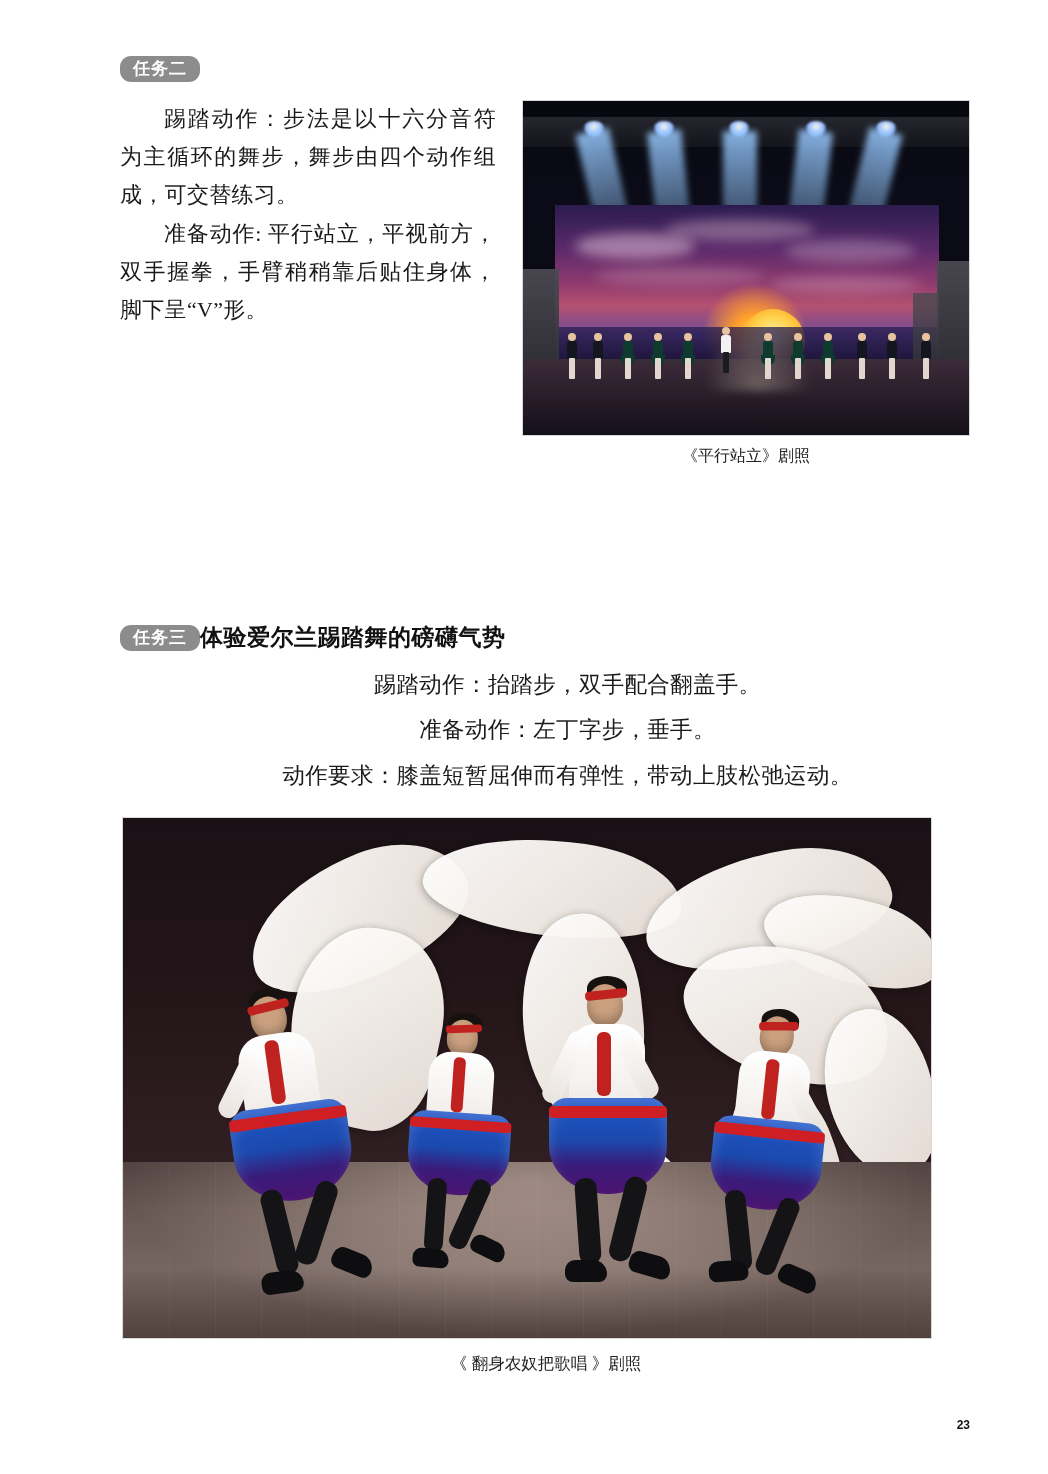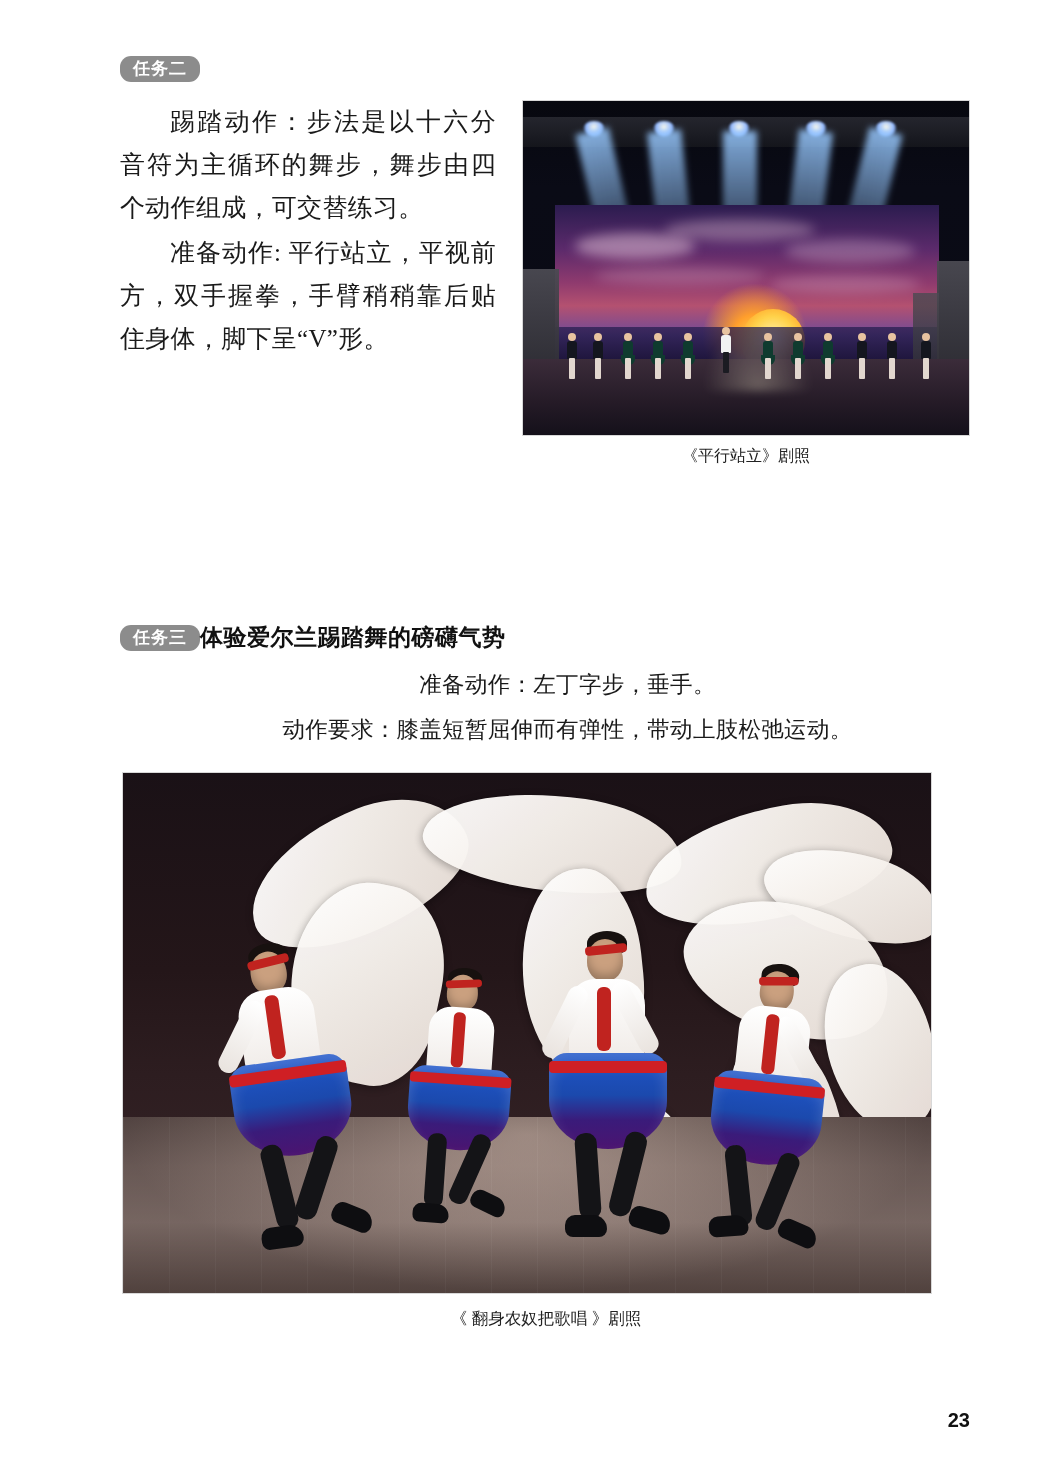--- a/index.html
+++ b/index.html
@@ -73,21 +73,21 @@
     font-size: 16px;
     color: #222;
     margin-top: 10px;
     text-align: center;
   }
   .body-col {
     width: 395px;
   }
   p.para {
     margin: 0 0 2px 0;
-    font-size: 25px;
+    font-size: 22px;
     line-height: 1.72;
     text-indent: 2em;
     letter-spacing: 0.3px;
     text-align: justify;
   }
 
   
   .section-three { clear: both; padding-top: 52px; text-align: center; }
   .section-three .task-heading { margin-bottom: 12px; }
   p.para-wide {
@@ -115,21 +115,21 @@
     color: #222;
     margin-top: 14px;
     margin-left: 2px;
   }
 
   .page-number {
     position: absolute;
     right: 78px;
     bottom: 42px;
     font-family: "Liberation Sans", "DejaVu Sans", sans-serif;
-    font-size: 20px;
+    font-size: 12px;
     font-weight: bold;
     color: #111;
   }
 
   
   .stage-bg {
     position: absolute; inset: 0;
     background:
       linear-gradient(180deg, #07080f 0%, #0a0b16 26%, #0a0a14 100%);
   }
@@ -403,20 +403,21 @@
       <p class="para">准备动作: 平行站立，平视前方，双手握拳，手臂稍稍靠后贴住身体，脚下呈“V”形。</p>
     </div>
   </div>
 
   <div class="section-three">
     <div class="task-heading">
       <span class="task-badge">任务三</span>
       <span class="task-title">体验爱尔兰踢踏舞的磅礴气势</span>
     </div>
 
+    <p class="para-wide">踢踏动作：抬踏步，双手配合翻盖手。</p>
     <p class="para-wide">准备动作：左丁字步，垂手。</p>
     <p class="para-wide">动作要求：膝盖短暂屈伸而有弹性，带动上肢松弛运动。</p>
 
     <div class="figure-wide">
       <div class="photo-wide">
         <div class="stage2-bg">
 
           <div class="silk" style="left:120px; top:40px; width:230px; height:120px; transform: rotate(-22deg);"></div>
           <div class="silk" style="left:300px; top:22px; width:260px; height:96px; transform: rotate(8deg);"></div>
           <div class="silk" style="left:520px; top:36px; width:250px; height:110px; transform: rotate(-10deg);"></div>

